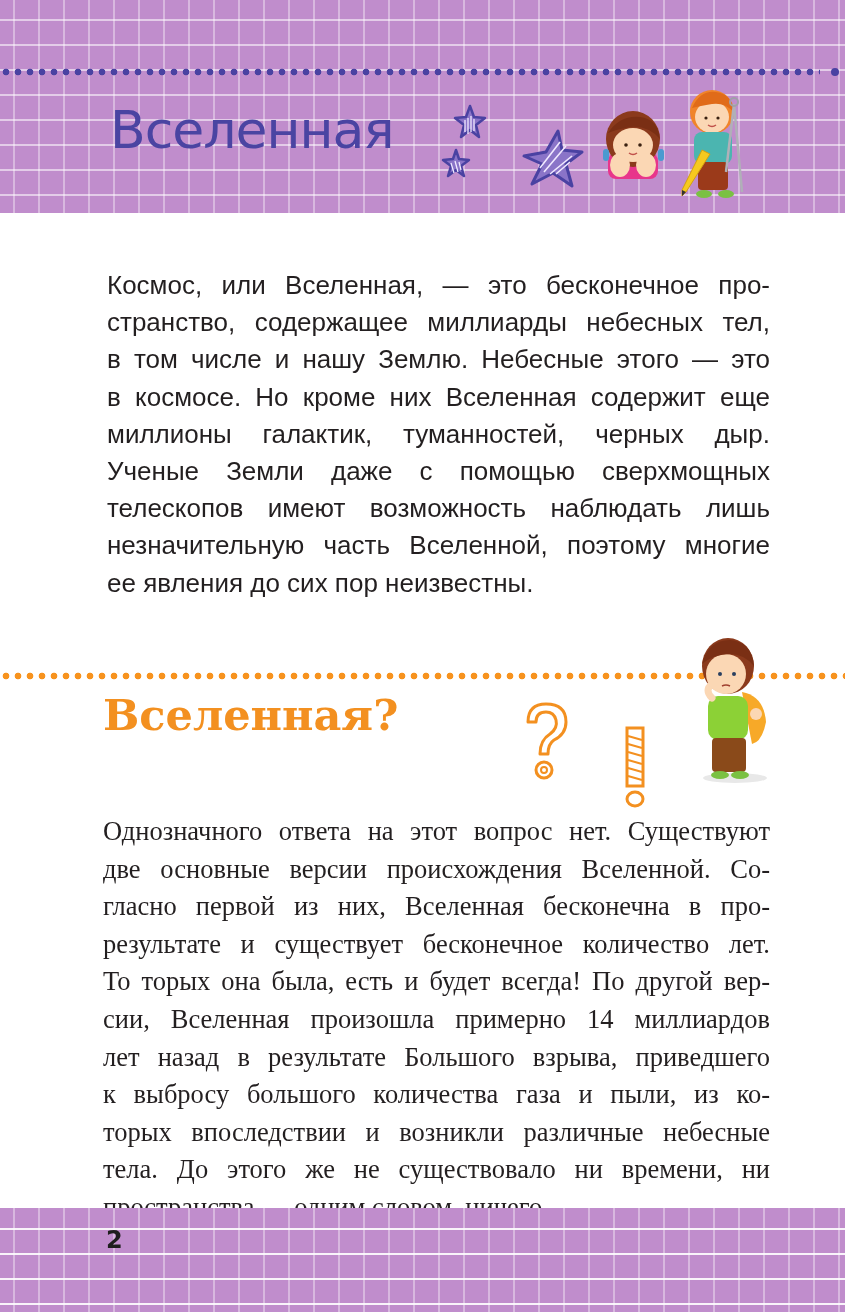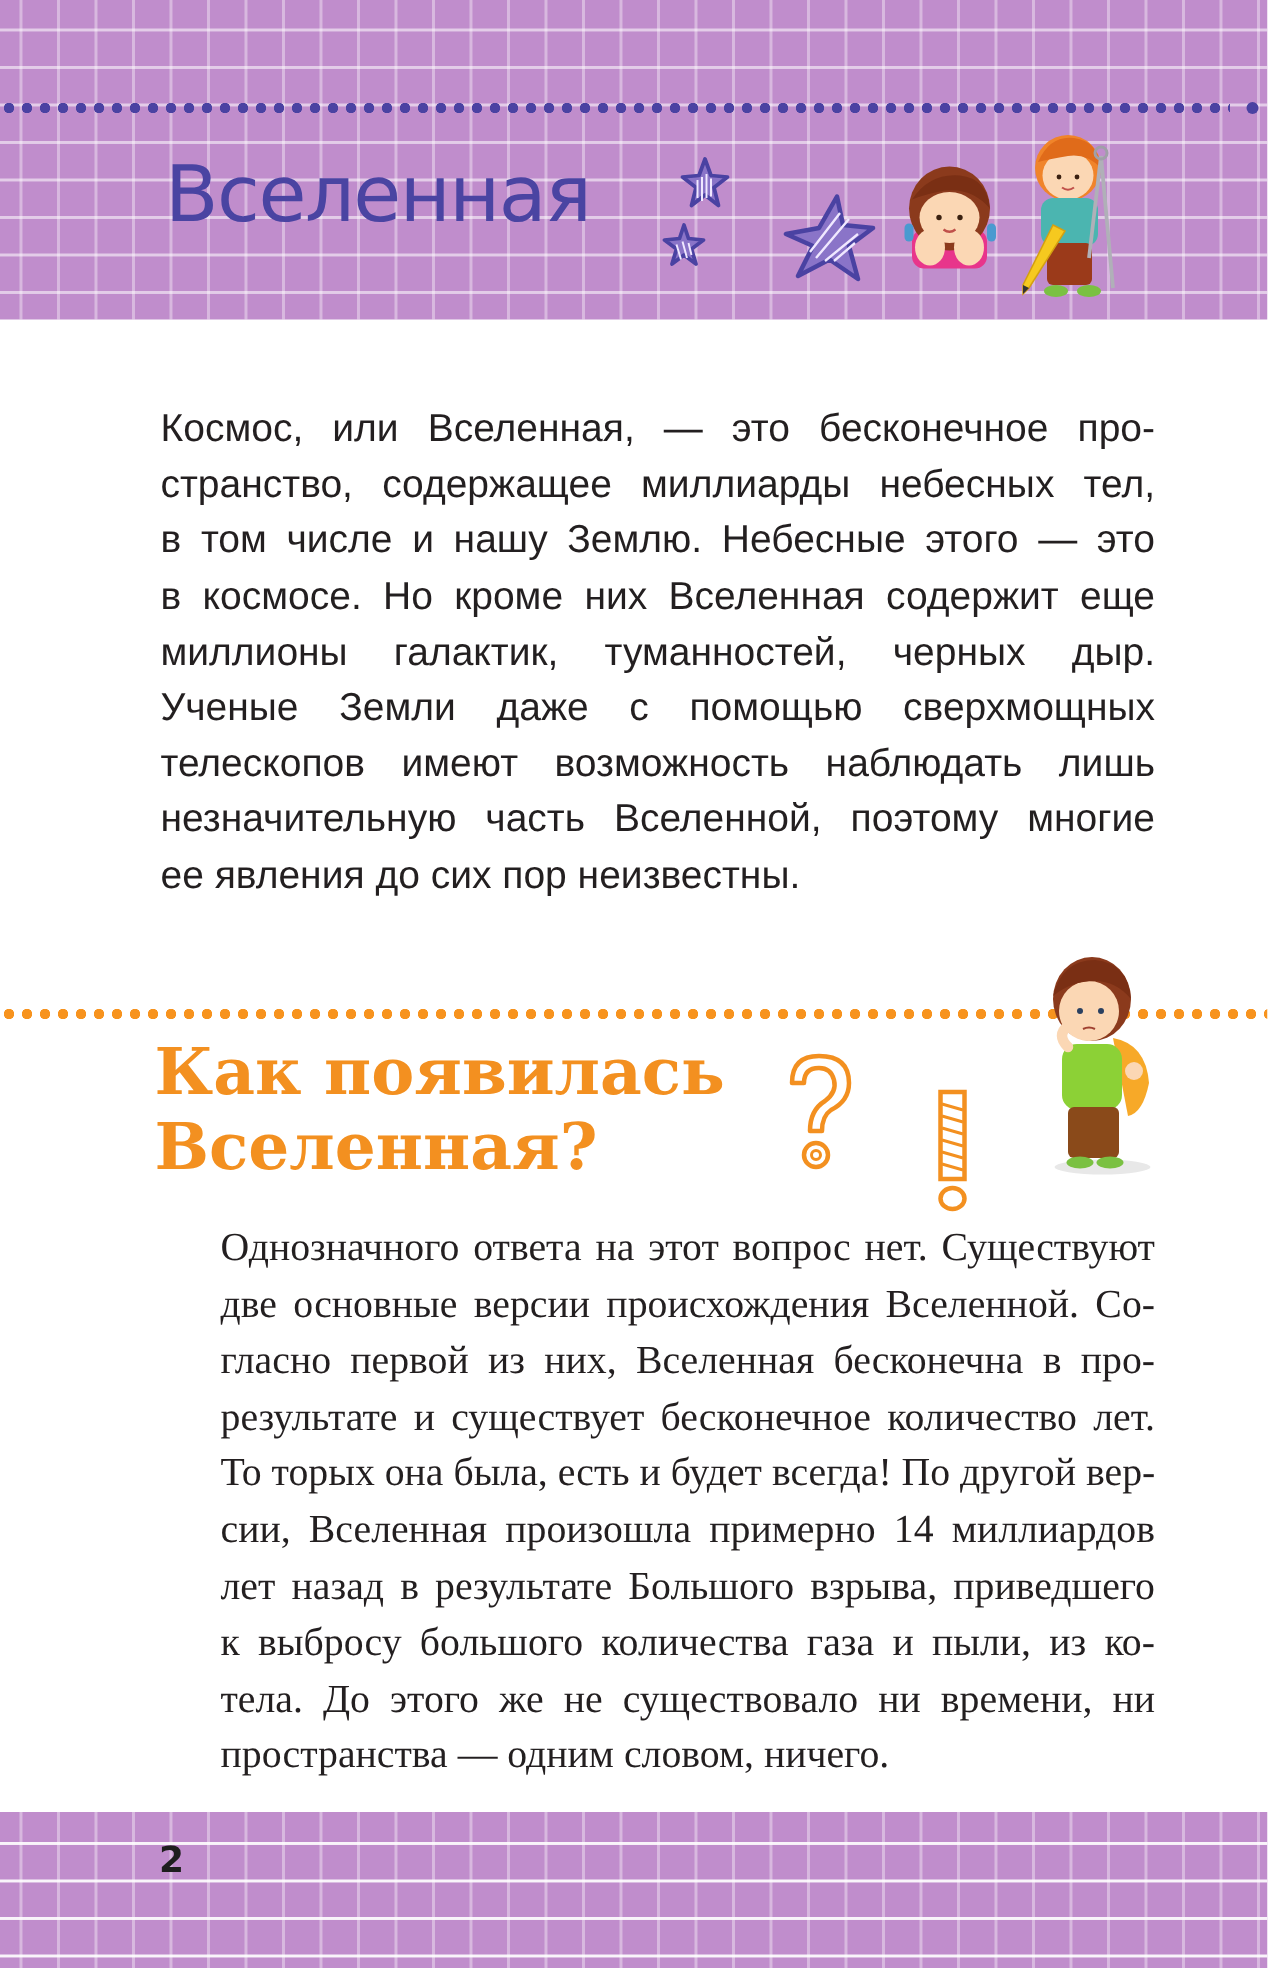--- a/index.html
+++ b/index.html
@@ -53,21 +53,21 @@
     position: absolute; left: 103px; top: 690px;
     font-family: "DejaVu Serif", serif; font-weight: bold;
     font-size: 43px; line-height: 50px; color: #f39020;
   }
 
   .para-serif {
     position: absolute; left: 103px; top: 813px; width: 667px;
     font-family: "Liberation Serif", serif; font-size: 26.5px;
     line-height: 37.6px; color: #231f20;
   }
-  .para-serif .line { display: block; text-align: justify; text-align-last: justify; white-space: nowrap; margin-left: 44px; }
+  .para-serif .line { display: block; text-align: justify; text-align-last: justify; white-space: nowrap; }
   .para-serif .line.last { text-align-last: left; }
 
   .page-number {
     position: absolute; left: 106px; top: 1226px;
     font-family: "DejaVu Sans", sans-serif; font-weight: bold;
     font-size: 24px; color: #1e1e1e;
   }
 </style>
 </head>
 <body>
@@ -148,21 +148,20 @@
   <path d="M52,56 Q74,60 76,86 Q72,106 62,108 Z" fill="#f7a928"></path>
   <rect x="18" y="60" width="40" height="44" rx="10" fill="#8cd136"></rect>
   <path d="M22,62 Q14,54 22,48 L26,46" stroke="#fbd7b4" stroke-width="7" fill="none" stroke-linecap="round"></path>
   <rect x="22" y="102" width="34" height="34" rx="4" fill="#8a4a1a"></rect>
   <ellipse cx="30" cy="139" rx="9" ry="4" fill="#7ac142"></ellipse>
   <ellipse cx="50" cy="139" rx="9" ry="4" fill="#7ac142"></ellipse>
   <circle cx="66" cy="78" r="6" fill="#fbd7b4"></circle>
 </svg>
 
 <h2 class="section-title">
-  <span style="display:block">Как появилась</span>
   <span style="display:block">Вселенная?</span>
 </h2>
 
 <svg class="star" style="left:520px;top:700px" width="52" height="84" viewBox="0 0 52 84">
   <path d="M8,22 Q8,4 26,4 Q46,4 46,22 Q46,34 34,40 Q28,44 28,54 L20,54 Q20,40 30,34 Q38,28 36,20 Q34,12 26,12 Q16,12 16,22 Z" fill="none" stroke="#f39020" stroke-width="3" stroke-linejoin="round"></path>
   <circle cx="24" cy="70" r="8" fill="none" stroke="#f39020" stroke-width="3"></circle>
   <circle cx="24" cy="70" r="3" fill="none" stroke="#f39020" stroke-width="2"></circle>
 </svg>
 
 <svg class="star" style="left:623px;top:726px" width="24" height="84" viewBox="0 0 24 84">
@@ -173,18 +172,19 @@
 
 <div class="para-serif">
   <span class="line">Однозначного ответа на этот вопрос нет. Существуют</span>
   <span class="line">две основные версии происхождения Вселенной. Со-</span>
   <span class="line">гласно первой из них, Вселенная бесконечна в про-</span>
   <span class="line">результате и существует бесконечное количество лет.</span>
   <span class="line">То торых она была, есть и будет всегда! По другой вер-</span>
   <span class="line">сии, Вселенная произошла примерно 14 миллиардов</span>
   <span class="line">лет назад в результате Большого взрыва, приведшего</span>
   <span class="line">к выбросу большого количества газа и пыли, из ко-</span>
+  <span class="line">торых впоследствии и возникли различные небесные</span>
   <span class="line">тела. До этого же не существовало ни времени, ни</span>
   <span class="line last">пространства — одним словом, ничего.</span>
 </div>
 
 <div class="grid-band footer-band"></div>
 <div class="page-number">2</div>
 
 </body></html>

